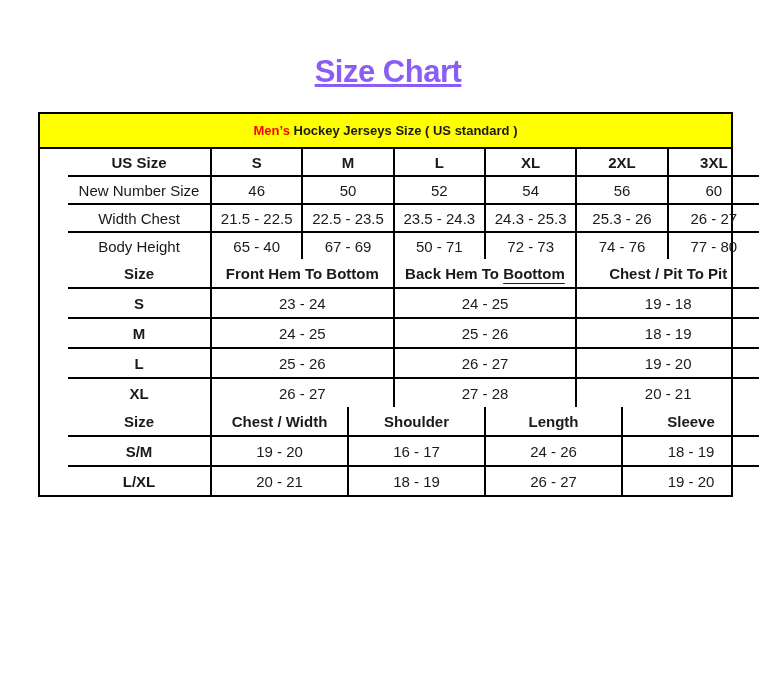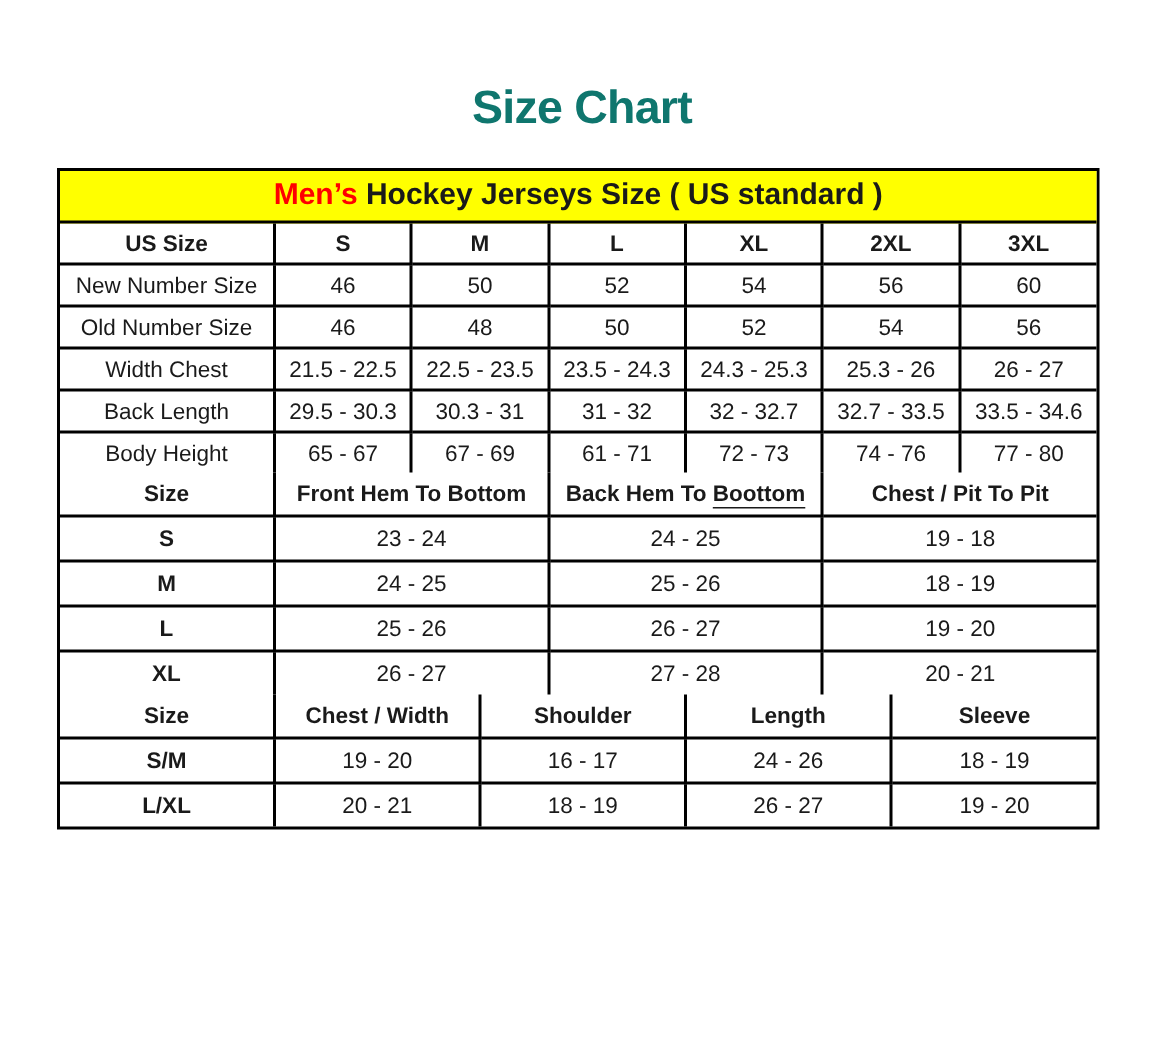--- a/index.html
+++ b/index.html
@@ -12,50 +12,52 @@
     height: 692px;
     font-family: "Liberation Sans", sans-serif;
     color: #1a1a1a;
     overflow: hidden;
   }
   .page-title {
     margin: 54px 0 22px 0;
     text-align: center;
     font-size: 31px;
     font-weight: bold;
-    color: #0f766e;
+    color: #8b5cf6;
     letter-spacing: -0.5px;
+    text-decoration: underline;
   }
   .chart {
     margin-left: 38px;
     width: 695px;
     border: 2px solid #000;
     box-sizing: border-box;
   }
   .band {
     background: #FFFF00;
     height: 33px;
     line-height: 33px;
     text-align: center;
     font-weight: bold;
-    font-size: 20px;
+    font-size: 13px;
     border-bottom: 2px solid #000;
     white-space: pre-wrap;
   }
   .band:not(:first-child) {
     border-top: 2px solid #000;
   }
   .band .hl {
     color: #FF0000;
   }
   table.tbl {
     width: 100%;
     border-collapse: collapse;
     table-layout: fixed;
     border: 2px hidden;
+    margin-left: 28px;
   }
   table.tbl td {
     border: 2px solid #000;
     text-align: center;
     vertical-align: middle;
     font-size: 15px;
     padding: 0 2px;
     overflow: hidden;
   }
   .tbl-men td { height: 26px; }
@@ -104,51 +106,33 @@
       <tr>
         <td class="lbl">New Number Size</td>
         <td>46</td>
         <td>50</td>
         <td>52</td>
         <td>54</td>
         <td>56</td>
         <td>60</td>
       </tr>
       <tr>
-        <td class="lbl">Old Number Size</td>
-        <td>46</td>
-        <td>48</td>
-        <td>50</td>
-        <td>52</td>
-        <td>54</td>
-        <td>56</td>
-      </tr>
-      <tr>
         <td class="lbl">Width Chest</td>
         <td>21.5 - 22.5</td>
         <td>22.5 - 23.5</td>
         <td>23.5 - 24.3</td>
         <td>24.3 - 25.3</td>
         <td>25.3 - 26</td>
         <td>26 - 27</td>
       </tr>
       <tr>
-        <td class="lbl">Back Length</td>
-        <td>29.5 - 30.3</td>
-        <td>30.3 - 31</td>
-        <td>31 - 32</td>
-        <td>32 - 32.7</td>
-        <td>32.7 - 33.5</td>
-        <td>33.5 - 34.6</td>
-      </tr>
-      <tr>
         <td class="lbl">Body Height</td>
-        <td>65 - 67</td>
+        <td>65 - 40</td>
         <td>67 - 69</td>
-        <td>61 - 71</td>
+        <td>50 - 71</td>
         <td>72 - 73</td>
         <td>74 - 76</td>
         <td>77 - 80</td>
       </tr>
     </tbody>
   </table>
 
 
   <table class="tbl tbl-women">
     <colgroup>

